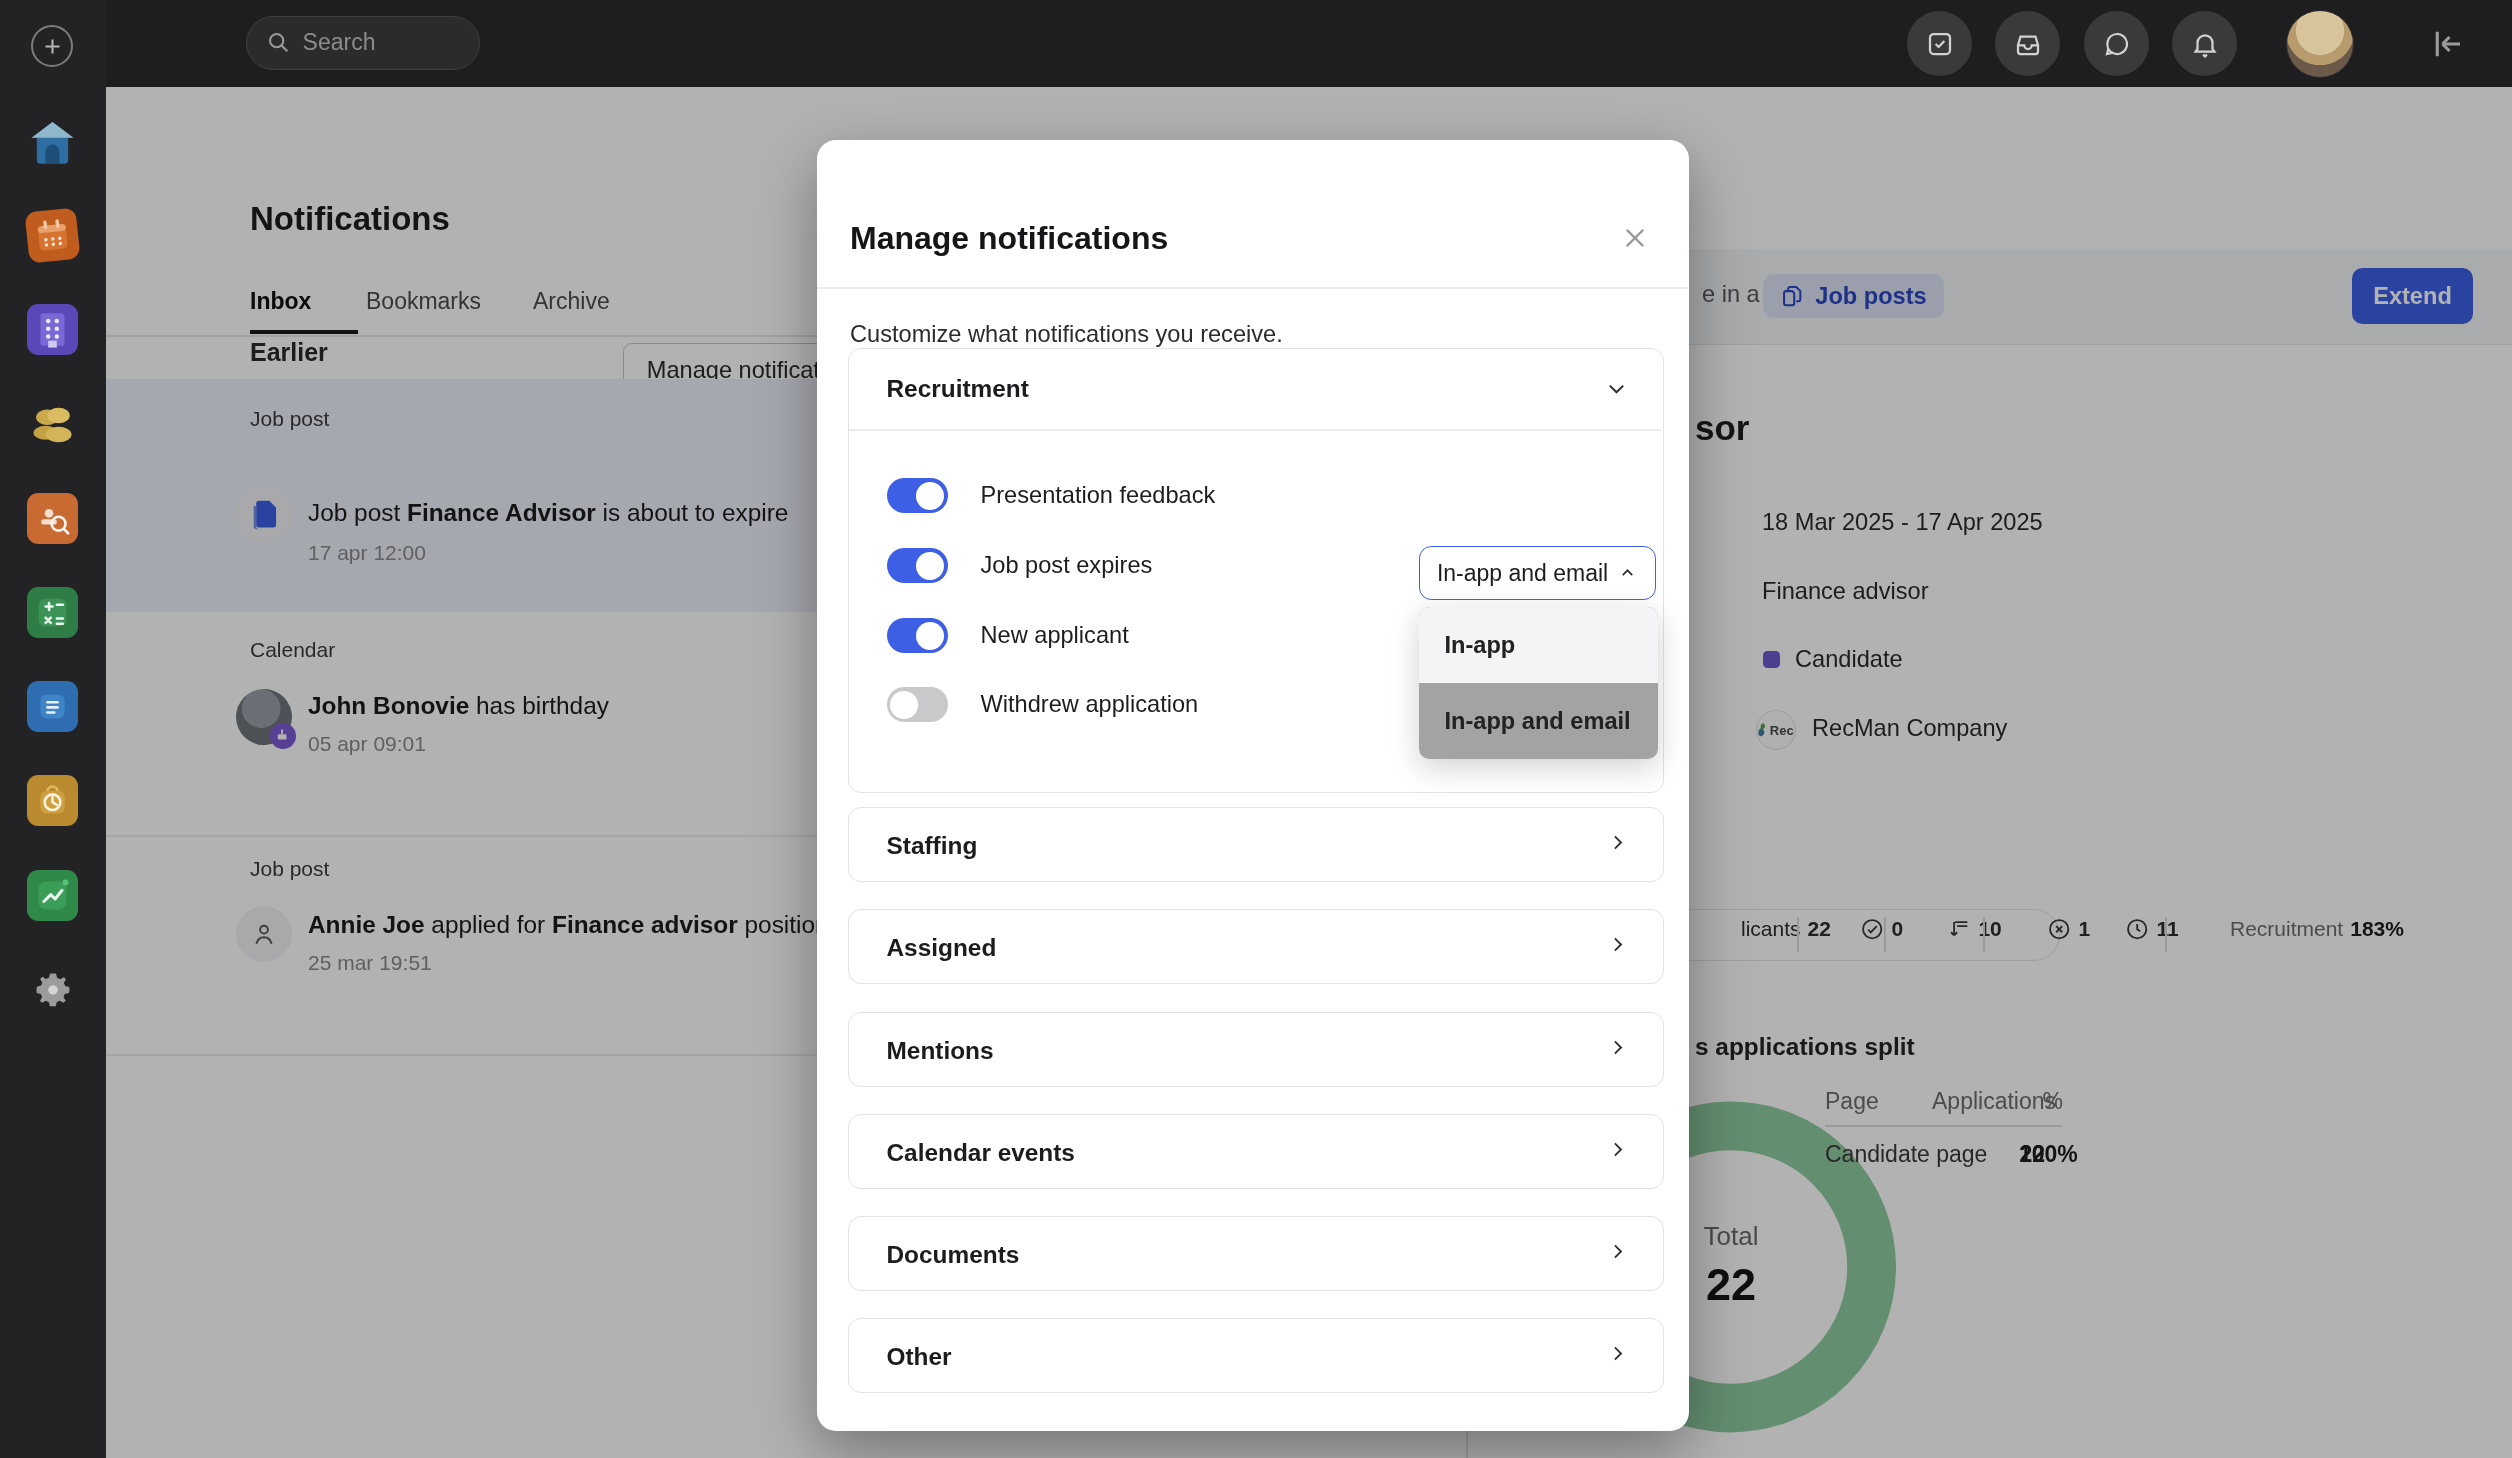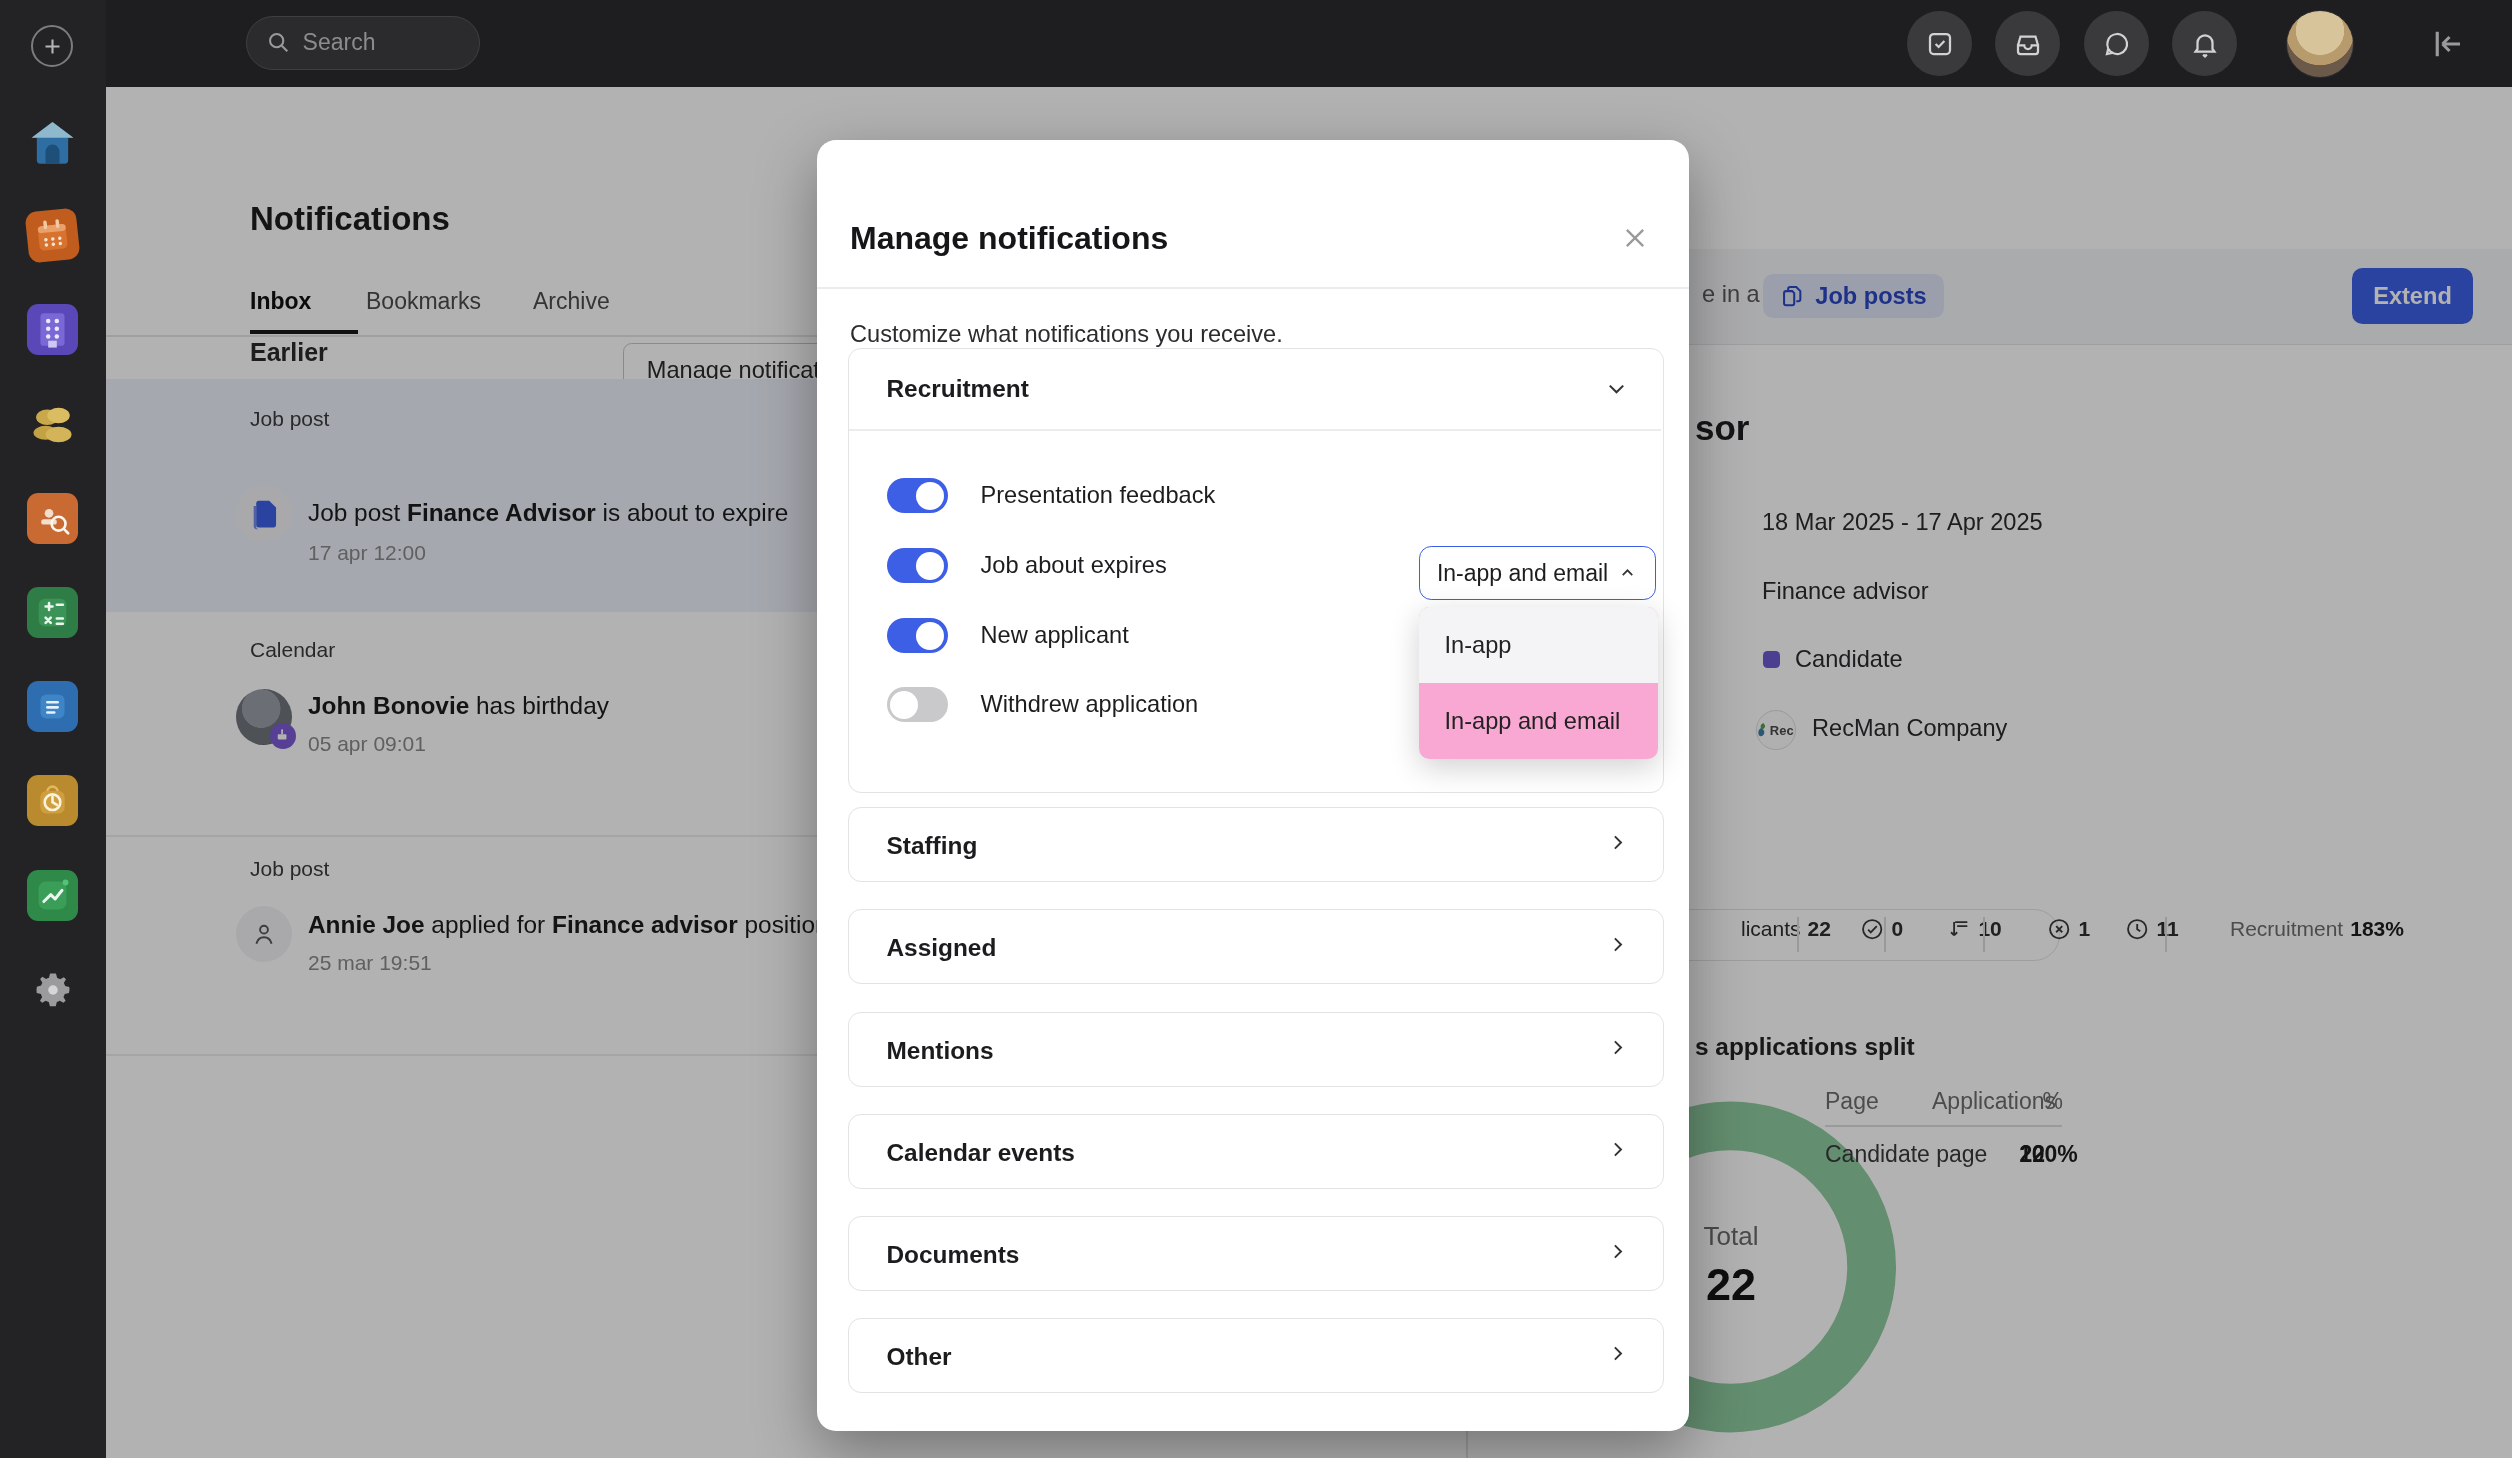--- a/index.html
+++ b/index.html
@@ -80,21 +80,21 @@
   .trow{position:absolute;left:38px;display:flex;align-items:center;gap:33px;}
   .toggle{width:61px;height:35px;border-radius:17.4px;position:relative;}
   .toggle.on{background:var(--accent);}
   .toggle.off{background:#c9c9cc;}
   .toggle .knob{position:absolute;top:3.5px;width:28px;height:28px;border-radius:50%;background:#fff;}
   .toggle.on .knob{right:3.5px;}
   .toggle.off .knob{left:3.5px;}
   .tlabel{font-size:23.6px;color:#1d1d1f;}
   #select-box{position:absolute;left:570px;top:197px;width:237px;height:54px;border:1.7px solid var(--accent);border-radius:12.2px;background:#fff;display:flex;align-items:center;justify-content:space-between;padding:0 17.4px;}
   #select-box span{font-size:23px;color:#1d1d1f;}
-  #dropdown{position:absolute;left:570px;top:258px;width:239px;height:152px;background:#f9a8d4;border-radius:10.5px;box-shadow:0 8.7px 30px rgba(0,0,0,.18);overflow:hidden;}
+  #dropdown{position:absolute;left:570px;top:258px;width:239px;height:152px;background:#a3a3a3;border-radius:10.5px;box-shadow:0 8.7px 30px rgba(0,0,0,.18);overflow:hidden;font-weight:bold;}
   .opt{height:76px;display:flex;align-items:center;padding:0 26px;font-size:23.6px;color:#222;}
   .opt.hl{background:#f4f4f6;}
   #sec-staffing{top:667px;height:75px;} #sec-assigned{top:769px;height:75px;}
   #sec-mentions{top:872px;height:75px;} #sec-calendar{top:974px;height:75px;}
   #sec-documents{top:1076px;height:75px;} #sec-other{top:1178px;height:75px;}
   .mcard.sec .mlabel{top:23.6px;}
   .mcard.sec .chev{top:24.4px;}
   svg{display:block;}
 </style>
 </head>
@@ -407,21 +407,21 @@
       <div class="trow" style="top:129px">
         <div class="toggle on">
             <div class="knob"></div>
           </div>
         <div class="tlabel">Presentation feedback</div>
       </div>
       <div class="trow" style="top:199px">
         <div class="toggle on">
             <div class="knob"></div>
           </div>
-        <div class="tlabel">Job about expires</div>
+        <div class="tlabel">Job post expires</div>
       </div>
       <div id="select-box">
         <span>In-app and email</span>
         <svg width="19" height="19" viewBox="0 0 24 24" fill="none" stroke="#333" stroke-width="2.2">
             <path d="M6 14l6-6 6 6"></path>
           </svg>
       </div>
       <div class="trow" style="top:269px">
         <div class="toggle on">
             <div class="knob"></div>

